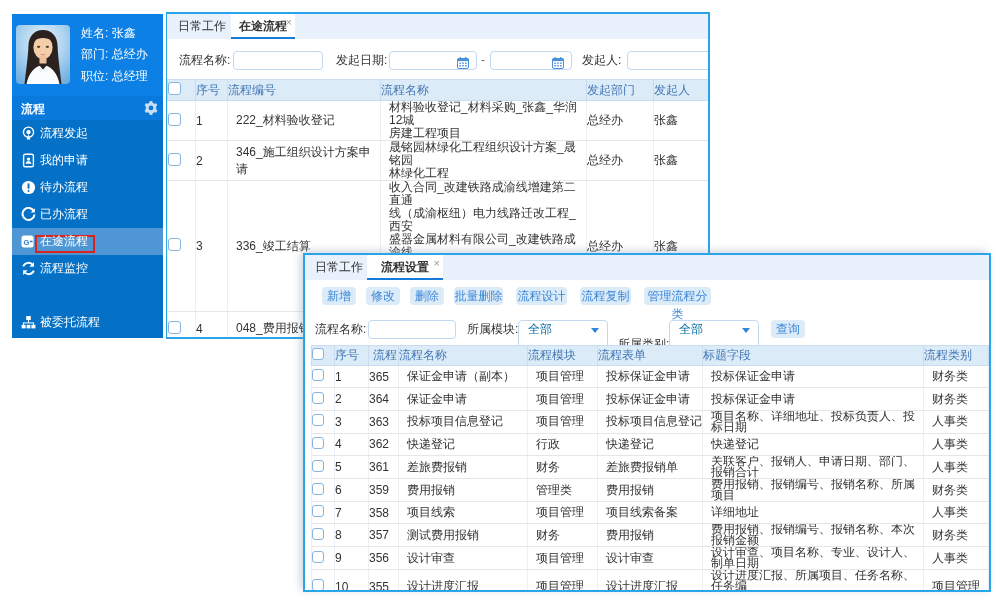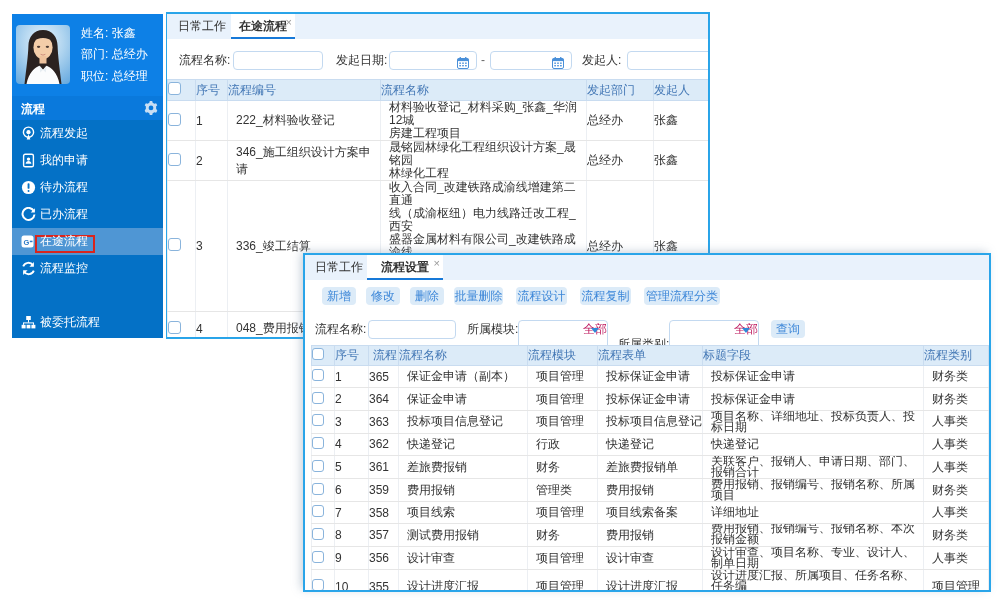--- a/index.html
+++ b/index.html
@@ -25,21 +25,21 @@
 th { background:#dcebf8; color:#4377b5; font-weight:normal; border:1px solid #c9dcf0; }
 td { color:#333; border:1px solid #eceff3; border-bottom:1px solid #e6e6e6; }
 .ck { display:inline-block; width:13px; height:13px; border:1px solid #8ab4dc; border-radius:3px; background:#fff; }
 .ctr { text-align:left; }
 .pl8 { padding-left:8px; }
 input.txt { position:absolute; border:1px solid #c3d9f0; border-radius:4px; background:#fff; height:19px; outline:none; }
 .lbl { position:absolute; font-size:12px; color:#333; line-height:14px; white-space:nowrap; }
 #win1 { left:167px; top:13px; width:542px; height:325px; border-left:none; }
 #win2 { left:304px; top:254px; width:686px; height:337px; box-shadow:-3px -2px 9px rgba(110,135,160,0.4); }
 .btn { position:absolute; top:32px; height:18px; background:#dcebf8; border-radius:4px; color:#3d87d8; font-size:12px; text-align:center; line-height:18px; }
-.sel { position:absolute; top:65px; border:1px solid #c3d9f0; border-radius:4px; background:#fff; height:36px; font-size:12px; color:#be185d; line-height:17px; padding-left:9px;text-align:right; }
+.sel { position:absolute; top:65px; border:1px solid #c3d9f0; border-radius:4px; background:#fff; height:36px; font-size:12px; color:#0369a1; line-height:17px; padding-left:9px; }
 .sel .ar { position:absolute; right:8px; top:7px; width:0; height:0; border-left:4.5px solid transparent; border-right:4.5px solid transparent; border-top:5.5px solid #2f87d9; }
 .cal { position:absolute; top:3px; width:12px; height:12px; }
 </style>
 </head>
 <body>
 <div id="sidebar">
 <div id="profile">
 <div id="photo"><svg width="54" height="59" viewBox="0 0 54 59">
 <defs>
             <radialGradient id="pbg" cx="50%" cy="28%" r="90%">
@@ -234,21 +234,21 @@
 <div class="tabbar">
 <div class="tab" style="left:3px;width:62px;">日常工作</div>
 <div class="tab act" style="left:62px;width:76px;">流程设置<span class="x">×</span></div>
 </div>
 <div class="btn" style="left:17px;width:34px;">新增</div>
     <div class="btn" style="left:61px;width:34px;">修改</div>
     <div class="btn" style="left:105px;width:34px;">删除</div>
     <div class="btn" style="left:149px;width:49px;">批量删除</div>
     <div class="btn" style="left:211px;width:51px;">流程设计</div>
     <div class="btn" style="left:275px;width:51px;">流程复制</div>
-    <div class="btn" style="left:339px;width:76px;">管理流程分类</div>
+    <div class="btn" style="left:339px;width:67px;">管理流程分类</div>
 <div class="lbl" style="left:10px;top:67px;">流程名称:</div>
 <input class="txt" style="left: 63px; top: 65px; width: 88px;">
 <div class="lbl" style="left:162px;top:67px;">所属模块:</div>
 <div class="sel" style="left:213px;width:90px;">全部<span class="ar"></span></div>
 <div class="lbl" style="left:313px;top:82px;">所属类别:</div>
 <div class="sel" style="left:364px;width:90px;">全部<span class="ar"></span></div>
 <div class="btn" style="left:466px;top:65px;width:34px;">查询</div>
 <div class="abs" style="left:6px;top:90px;">
       <table style="width:677px;">
 <colgroup>
@@ -342,21 +342,21 @@
 <td class="pl8" style="line-height:11px;">详细地址</td>
 <td class="pl8">人事类</td>
           </tr>
           <tr style="height:22.35px;">
 <td class="ctr"><span class="ck" style="width:12px;height:12px;"></span></td>
 <td class="ctr">8</td>
 <td class="ctr">357</td>
 <td class="pl8">测试费用报销</td>
 <td class="pl8">财务</td>
 <td class="pl8">费用报销</td>
-<td class="pl8" style="line-height:11px;font-family:Liberation Mono, monospace;">费用报销、报销编号、报销名称、本次报销金额</td>
+<td class="pl8" style="line-height:11px;">费用报销、报销编号、报销名称、本次报销金额</td>
 <td class="pl8">财务类</td>
           </tr>
           <tr style="height:22.35px;">
 <td class="ctr"><span class="ck" style="width:12px;height:12px;"></span></td>
 <td class="ctr">9</td>
 <td class="ctr">356</td>
 <td class="pl8">设计审查</td>
 <td class="pl8">项目管理</td>
 <td class="pl8">设计审查</td>
 <td class="pl8" style="line-height:11px;">设计审查、项目名称、专业、设计人、制单日期</td>

